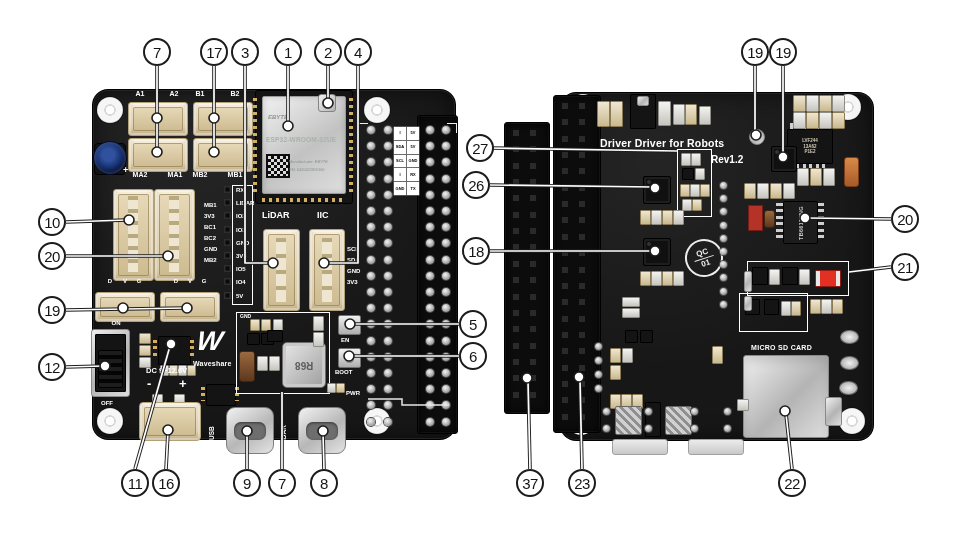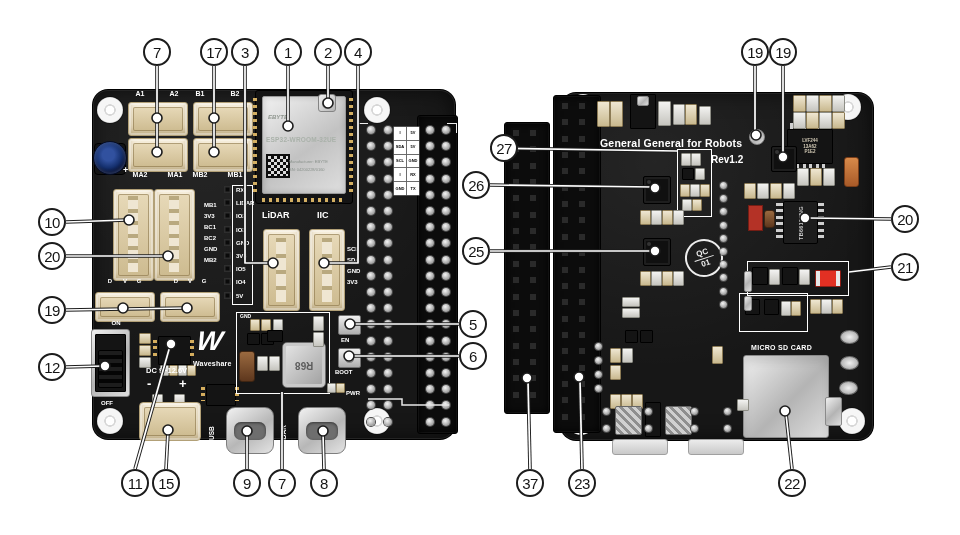--- a/index.html
+++ b/index.html
@@ -223,21 +223,21 @@
 
     <div class="res" style="left:597px;top:101px;width:11px;height:24px"></div>
     <div class="res" style="left:610px;top:101px;width:11px;height:24px"></div>
     <div class="sot" style="left:630px;top:94px;width:24px;height:33px"></div>
     <div class="sv" style="left:637px;top:96px;width:10px;height:8px"></div>
     <div class="cap" style="left:658px;top:101px;width:11px;height:23px"></div>
     <div class="cap" style="left:673px;top:104px;width:10px;height:19px"></div>
     <div class="res" style="left:685px;top:104px;width:10px;height:19px"></div>
     <div class="cap" style="left:699px;top:106px;width:10px;height:17px"></div>
 
-    <div class="lbl" style="left:600px;top:138px;font-size:10.5px;letter-spacing:.2px">General General for Robots</div>
+    <div class="lbl" style="left:600px;top:138px;font-size:10.5px;letter-spacing:.2px">Driver Driver for Robots</div>
     <div class="lbl" style="left:711px;top:155px;font-size:10px">Rev1.2</div>
 
     <div class="boxw" style="left:677px;top:149px;width:33px;height:66px"></div>
     <div class="cap" style="left:681px;top:153px;width:8px;height:11px"></div>
     <div class="cap" style="left:691px;top:153px;width:8px;height:11px"></div>
     <div class="sot" style="left:682px;top:168px;width:10px;height:10px"></div>
     <div class="cap" style="left:695px;top:168px;width:8px;height:10px"></div>
     <div class="res" style="left:680px;top:184px;width:8px;height:11px"></div>
     <div class="cap" style="left:690px;top:184px;width:8px;height:11px"></div>
     <div class="res" style="left:700px;top:184px;width:8px;height:11px"></div>
@@ -665,27 +665,27 @@
     <div class="callout" style="left: 274px; top: 38px;">1</div>
     <div class="callout" style="left: 314px; top: 38px;">2</div>
     <div class="callout" style="left: 344px; top: 38px;">4</div>
     <div class="callout" style="left: 741px; top: 38px;">19</div>
     <div class="callout" style="left: 769px; top: 38px;">19</div>
     <div class="callout" style="left: 38px; top: 208px;">10</div>
     <div class="callout" style="left: 38px; top: 242px;">20</div>
     <div class="callout" style="left: 38px; top: 296px;">19</div>
     <div class="callout" style="left: 38px; top: 353px;">12</div>
     <div class="callout" style="left: 121px; top: 469px;">11</div>
-    <div class="callout" style="left: 152px; top: 469px;">15</div>
+    <div class="callout" style="left: 152px; top: 469px;">16</div>
     <div class="callout" style="left: 233px; top: 469px;">9</div>
     <div class="callout" style="left: 268px; top: 469px;">7</div>
     <div class="callout" style="left: 310px; top: 469px;">8</div>
     <div class="callout" style="left: 459px; top: 310px;">5</div>
     <div class="callout" style="left: 459px; top: 342px;">6</div>
-    <div class="callout" style="left: 490px; top: 134px;">27</div>
+    <div class="callout" style="left: 466px; top: 134px;">27</div>
     <div class="callout" style="left: 462px; top: 171px;">26</div>
-    <div class="callout" style="left: 462px; top: 237px;">25</div>
+    <div class="callout" style="left: 462px; top: 237px;">18</div>
     <div class="callout" style="left: 891px; top: 205px;">20</div>
     <div class="callout" style="left: 891px; top: 253px;">21</div>
     <div class="callout" style="left: 516px; top: 469px;">37</div>
     <div class="callout" style="left: 568px; top: 469px;">23</div>
     <div class="callout" style="left: 778px; top: 469px;">22</div>
   </div>
 
 </body></html>

